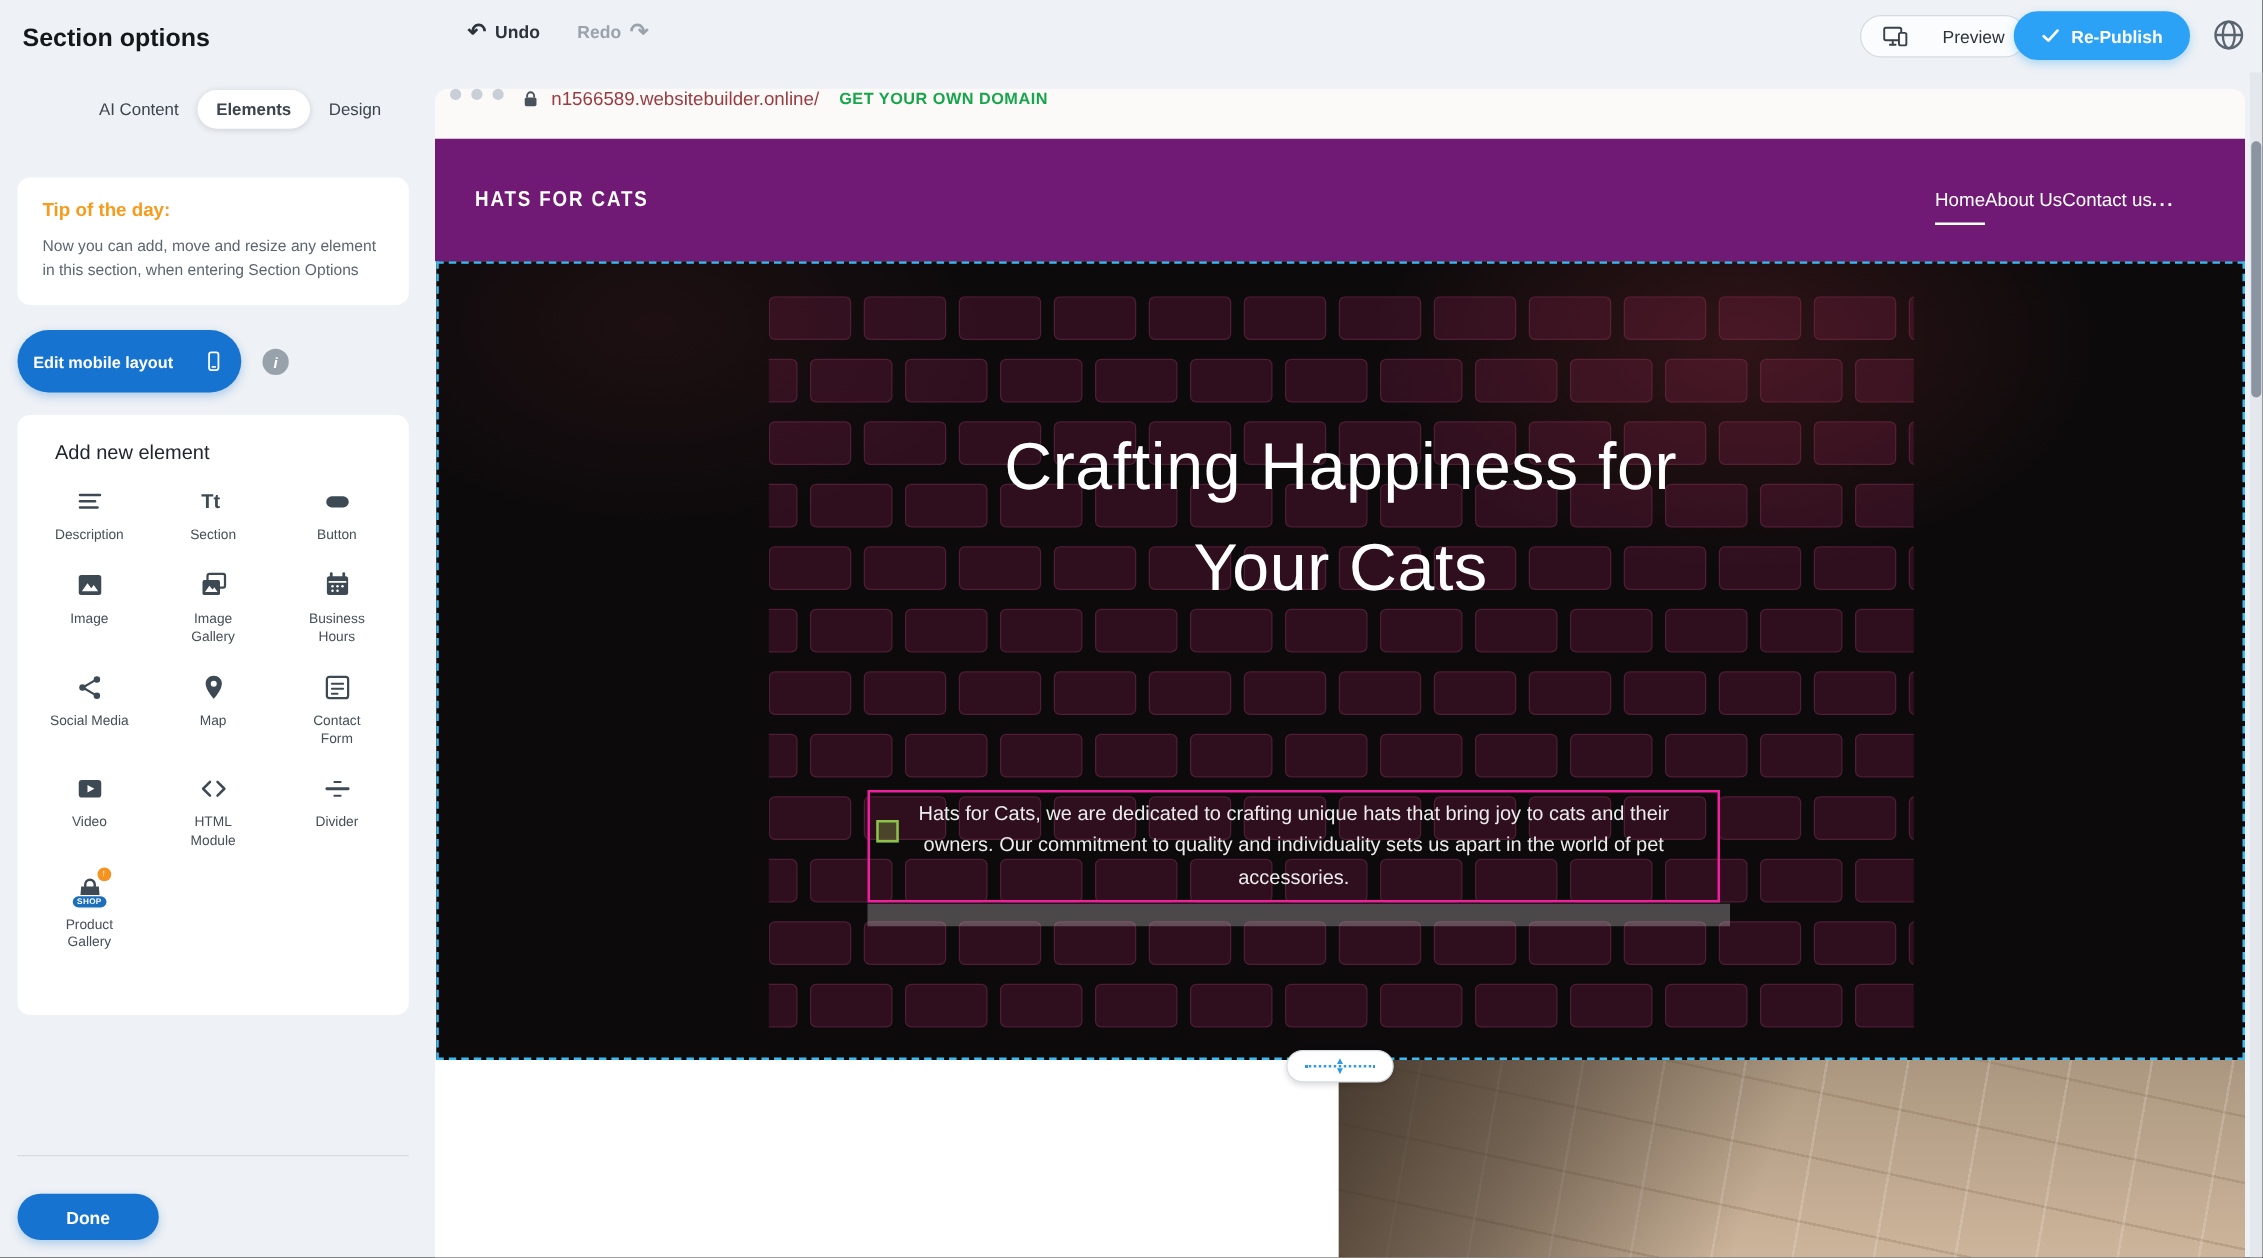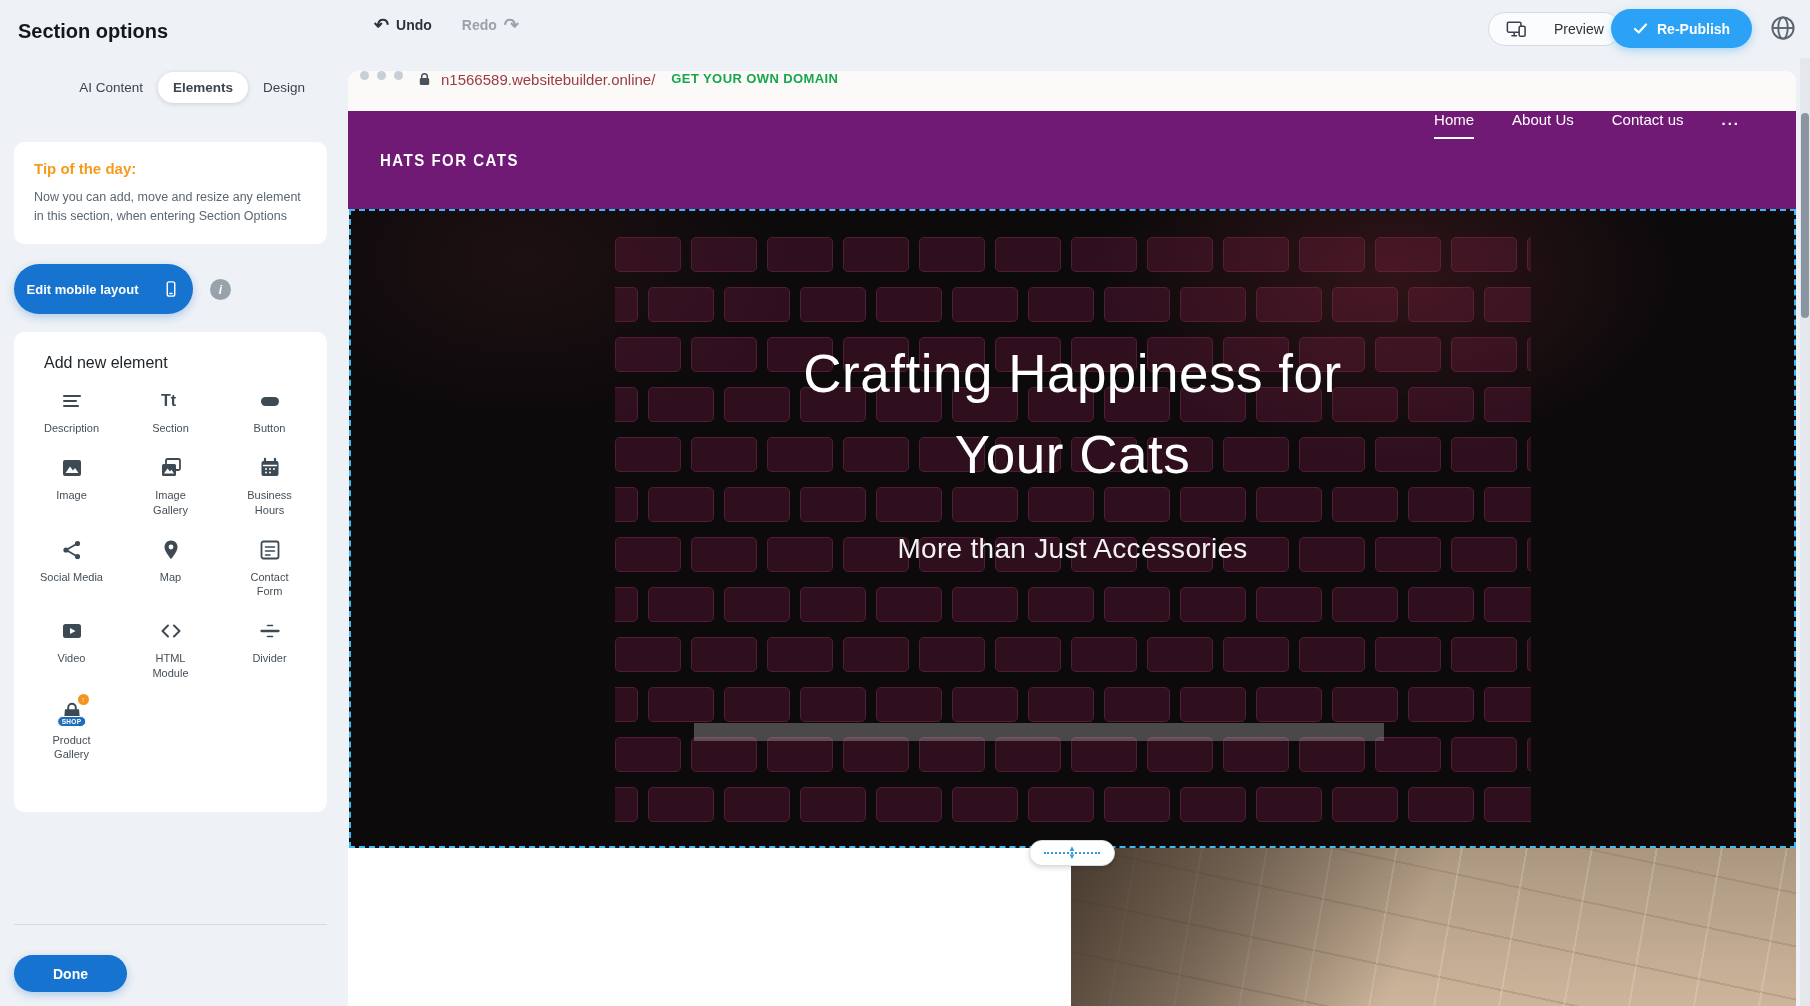--- a/index.html
+++ b/index.html
@@ -69,21 +69,21 @@
   .browser-bar { position:absolute; left:348px; top:71px; width:1448px; height:48px;
     background:#fcfaf9; border-radius:10px 10px 0 0; display:flex; align-items:flex-start; padding:0 12px; }
   .win-dots { display:flex; gap:8px; margin-right:14px; }
   .win-dot { width:9px; height:9px; border-radius:50%; background:#c9cfd6; }
   .url-text { margin-left:9px; font-size:15px; color:#9a3c40; }
   .domain-link { margin-left:16px; font-size:13px; font-weight:700; color:#17a64b; letter-spacing:.4px; cursor:pointer; }
 
   .site-header { position:absolute; left:348px; top:111px; width:1448px; height:98px; background:#701a75; }
   .site-logo { position:absolute; left:32px; top:40px; color:#fff; font-weight:700; font-size:15px;
     letter-spacing:1.5px; transform:scaleY(1.15); transform-origin:left center; white-space:nowrap; }
-  .site-nav { position:absolute; right:56px; top:0; height:100%; display:flex; align-items:flex-start; gap:38px; }
+  .site-nav { position:absolute; right:56px; top:0; height:100%; display:flex; align-items:center; }
   .nav-item { position:relative; color:#fff; font-size:15px; cursor:pointer; white-space:nowrap; }
   .nav-item.active::after { content:""; position:absolute; left:0; right:0; bottom:-11px; height:2px; background:#fff; }
   .nav-item.more { letter-spacing:2px; font-weight:700; }
 
   
   .hero { position:absolute; left:349px; top:209px; width:1447px; height:639px; background:#0c0a0b; overflow:hidden; }
   .hero::before { content:""; position:absolute; inset:0;
     background:radial-gradient(ellipse 420px 260px at 72% 10%, rgba(140,45,55,.28), transparent 70%),
                radial-gradient(ellipse 380px 240px at 12% 8%, rgba(110,40,50,.18), transparent 70%); z-index:1; }
   .hero-selection { position:absolute; inset:0; border:2px dashed #3cb9f0; z-index:6; pointer-events:none; }
@@ -553,22 +553,25 @@
         <div class="brick"></div>
         <div class="brick"></div>
         <div class="brick"></div>
         <div class="brick"></div>
         <div class="brick"></div>
       </div>
     </div>
   <div class="hero-heading">
     <span>Crafting Happiness for Your Cats</span>
   </div>
-  <div class="hero-sub">More than Just Accessories</div>
   <div class="gray-strip"></div>
+  <div class="para-box">
+    <div class="green-handle"></div>
+    <div class="para-text">Hats for Cats, we are dedicated to crafting unique hats that bring joy to cats and their owners. Our commitment to quality and individuality sets us apart in the world of pet accessories.</div>
+  </div>
   <div class="hero-selection"></div>
 </div>
 
 <div class="section-handle">
   <span class="arr">▲</span>
   <span class="dash"></span>
   <span class="arr">▼</span>
 </div>
 
 <div class="below-white"></div>

